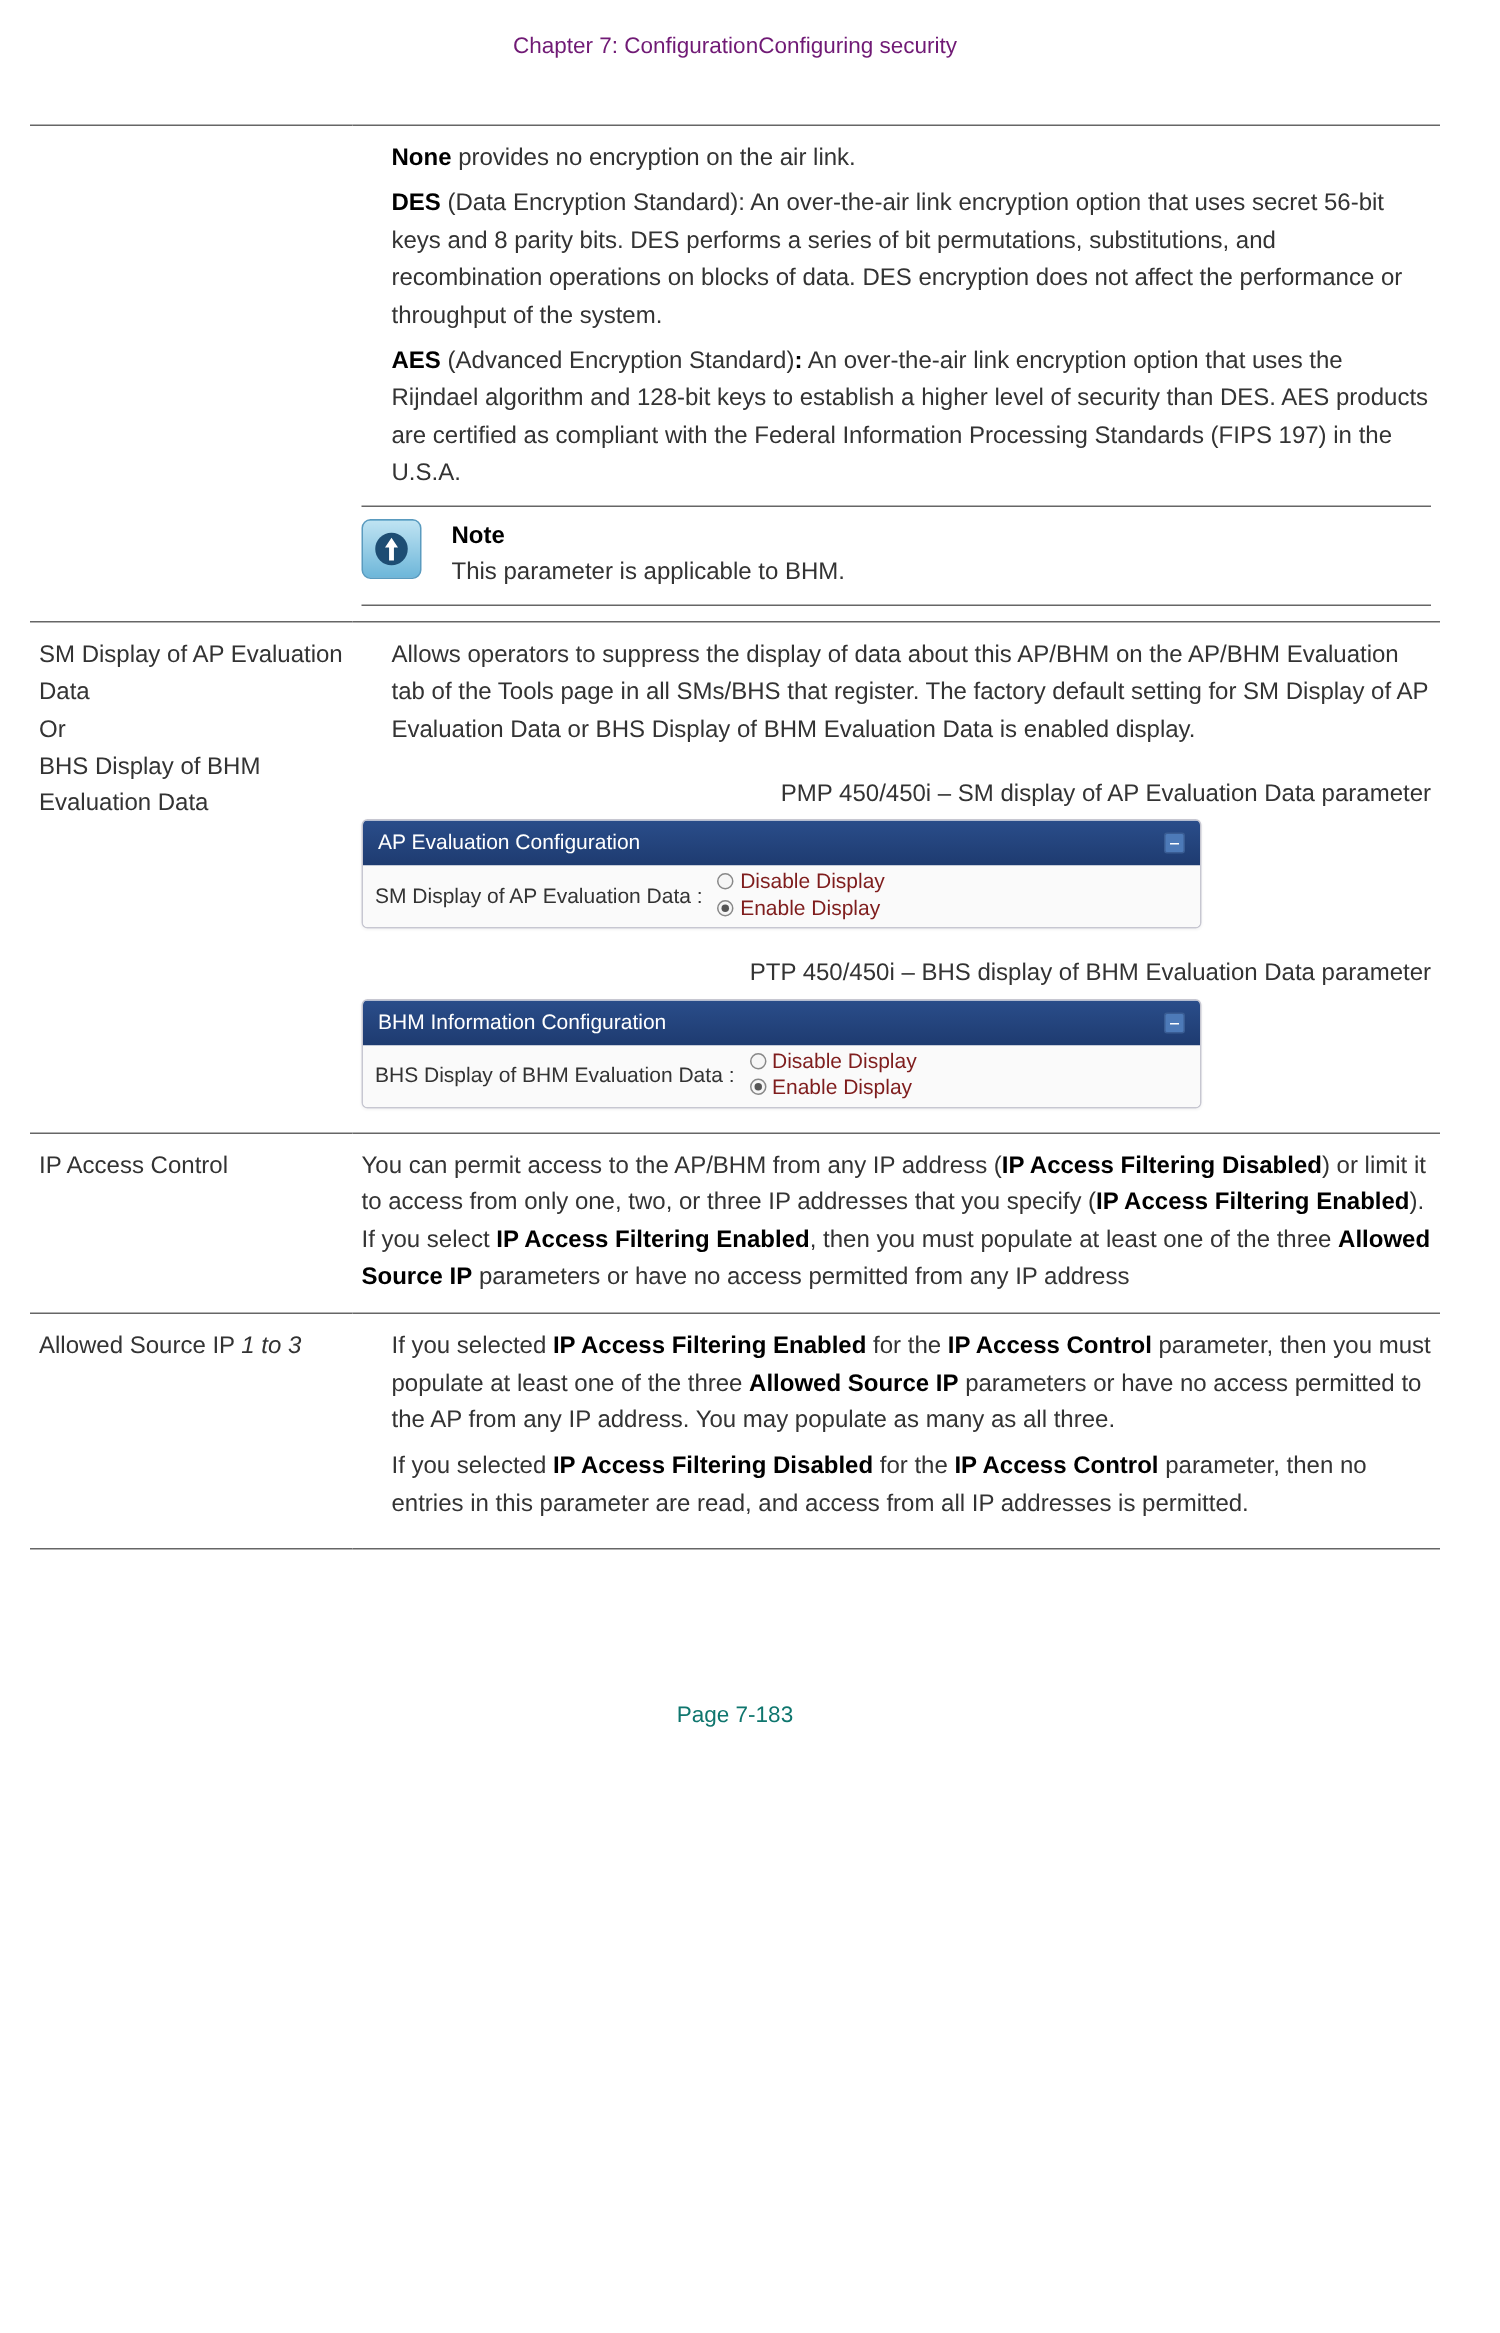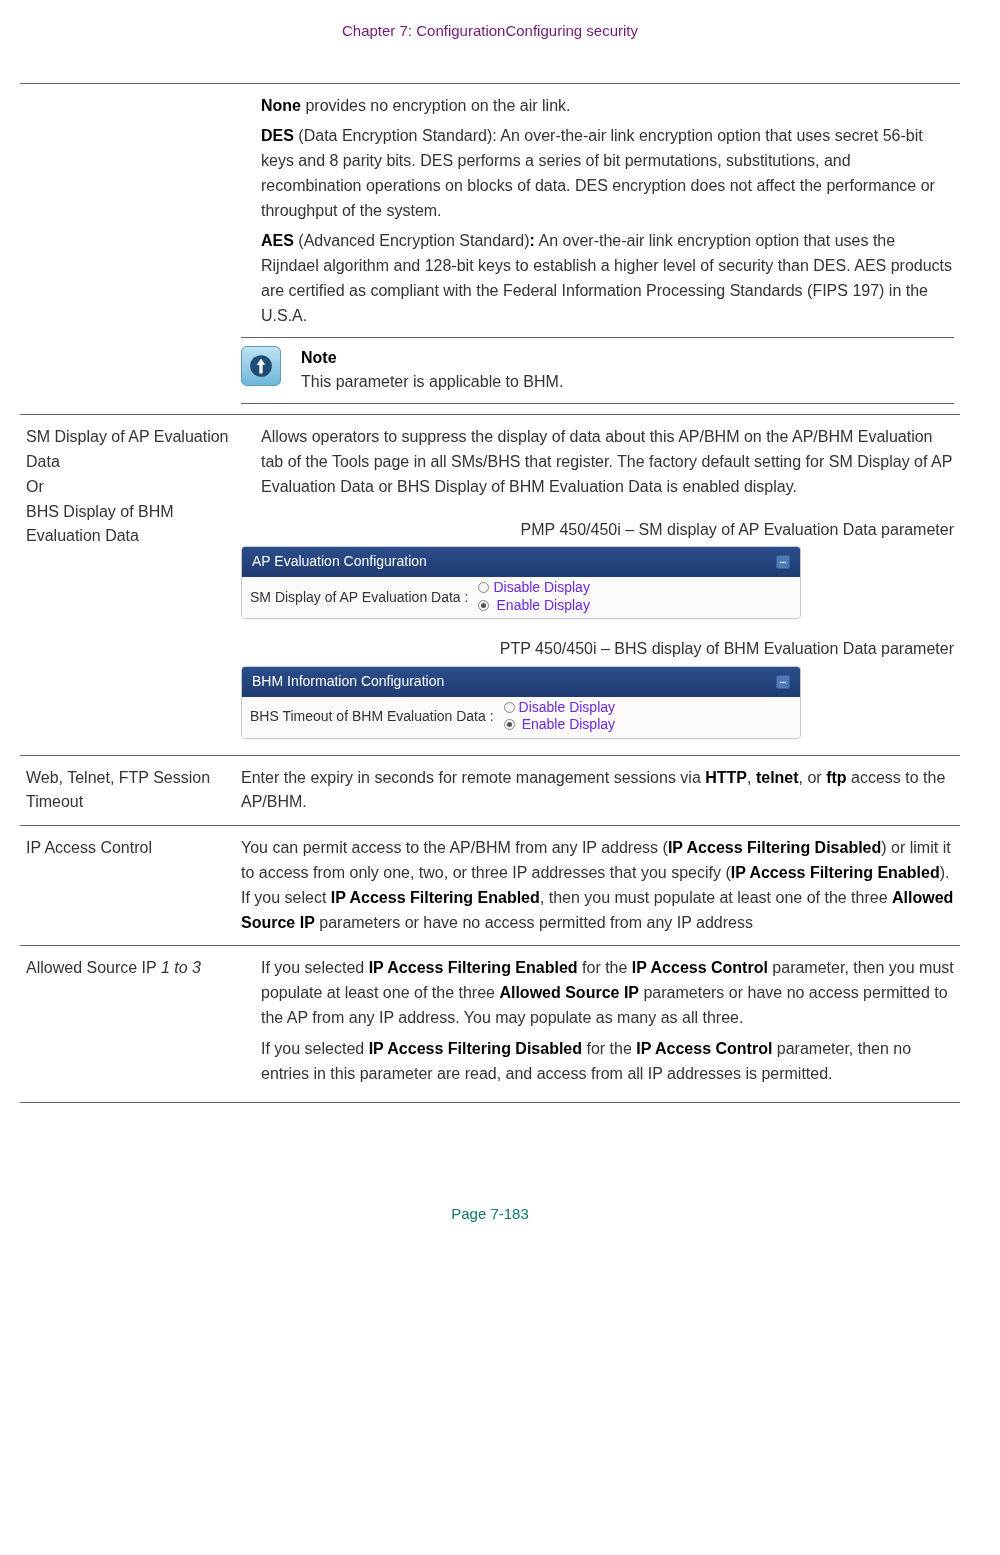--- a/index.html
+++ b/index.html
@@ -143,22 +143,21 @@
     .radio-group {
       display: flex;
       flex-direction: column;
       line-height: 1.25;
       padding-left: 6px;
     }
     .radio-row {
       display: flex;
       align-items: center;
       gap: 4px;
-      color: #6d28d9;
-      justify-content: space-between;
+      color: #7f1d1d;
     }
     .radio {
       width: 11px;
       height: 11px;
       border: 1px solid #888;
       border-radius: 50%;
       display: inline-block;
       flex-shrink: 0;
       position: relative;
       background: #f6f6f6;
@@ -250,42 +249,36 @@
           </div>
         </div>
 
         <div class="section-caption">PTP 450/450i – BHS display of BHM Evaluation Data parameter</div>
         <div class="config-panel">
           <div class="config-header">
             <span>BHM Information Configuration</span>
             <span class="cfg-toggle"></span>
           </div>
           <div class="config-body">
-            <div class="cfg-label">BHS Timeout of BHM Evaluation Data :</div>
+            <div class="cfg-label">BHS Display of BHM Evaluation Data :</div>
             <div class="radio-group">
               <div class="radio-row">
                 <span class="radio"></span>
                 <span>Disable Display</span>
               </div>
               <div class="radio-row">
                 <span class="radio selected"></span>
                 <span>Enable Display</span>
               </div>
             </div>
           </div>
         </div>
       </td>
     </tr>
 
-    <tr>
-      <td class="label-col">Web, Telnet, FTP Session Timeout</td>
-      <td class="desc-col">
-        <span>Enter the expiry in seconds for remote management sessions via </span><span class="bold">HTTP</span><span>, </span><span class="bold">telnet</span><span>, or </span><span class="bold">ftp</span><span> access to the AP/BHM.</span>
-      </td>
-    </tr>
 
     <tr>
       <td class="label-col">IP Access Control</td>
       <td class="desc-col">
         <span>You can permit access to the AP/BHM from any IP address (</span><span class="bold">IP Access Filtering Disabled</span><span>) or limit it to access from only one, two, or three IP addresses that you specify (</span><span class="bold">IP Access Filtering Enabled</span><span>). If you select </span><span class="bold">IP Access Filtering Enabled</span><span>, then you must populate at least one of the three </span><span class="bold">Allowed Source IP</span><span> parameters or have no access permitted from any IP address</span>
       </td>
     </tr>
 
     <tr>
       <td class="label-col">

